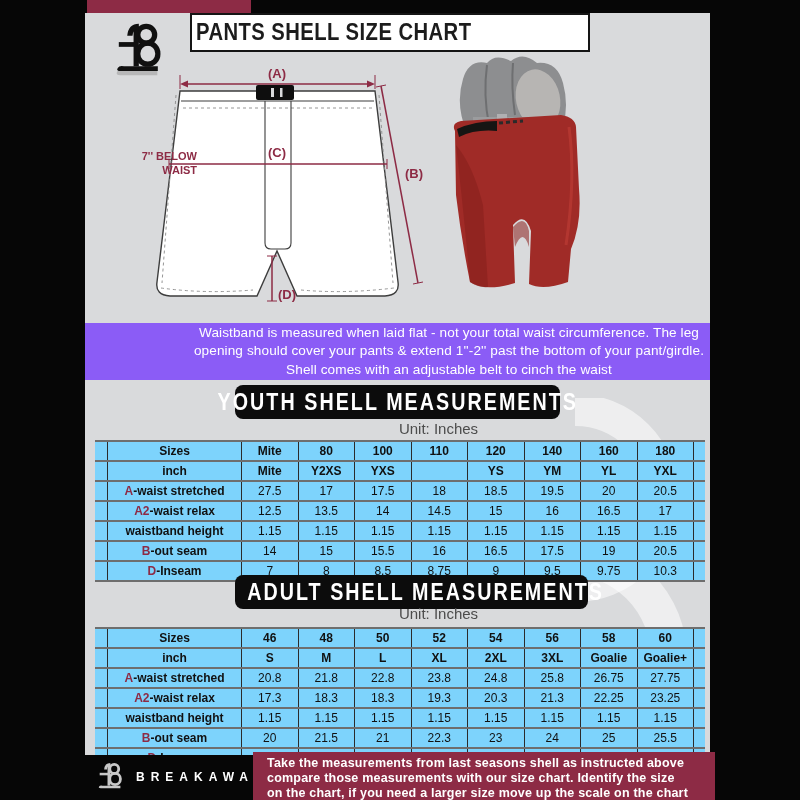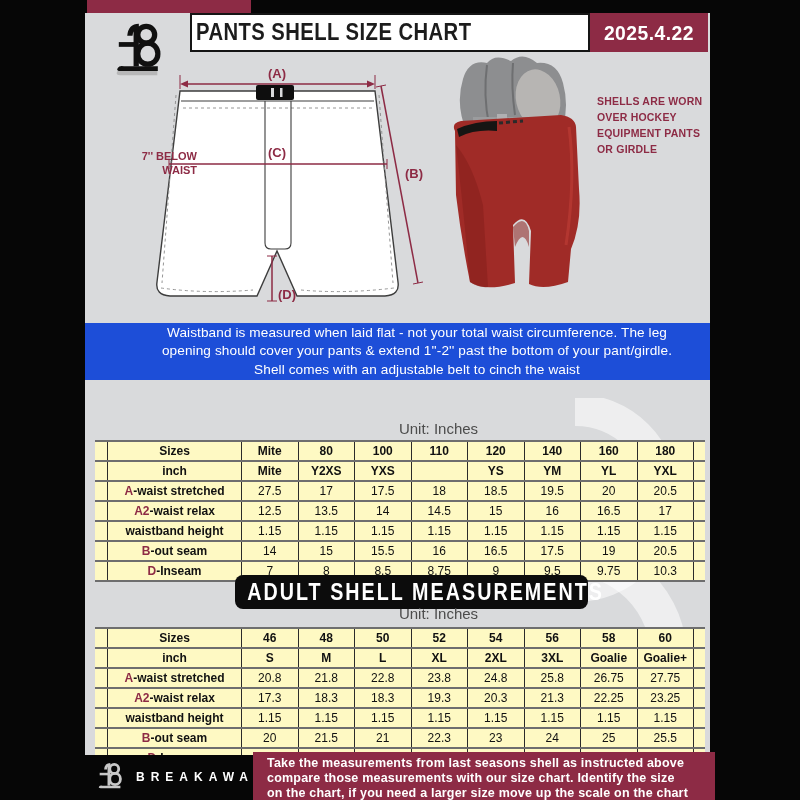--- a/index.html
+++ b/index.html
@@ -31,39 +31,39 @@
   .shorts-svg{position:absolute;left:20px;top:48px;width:330px;height:265px;}
   .pants-svg{position:absolute;left:358px;top:42px;width:152px;height:252px;}
   .shell-note{
     position:absolute;left:512px;top:80px;width:112px;
     color:#8d2b45;font-size:10.5px;font-weight:bold;line-height:16px;letter-spacing:0.2px;
   }
   .shell-note span{display:block;}
   svg text{font-family:"Liberation Sans", sans-serif;}
   
   .info-banner{
-    position:absolute;left:0;top:310px;width:664px;height:57px;background:#1d4ed8;
+    position:absolute;left:0;top:310px;width:664px;height:57px;background:#8b5cf6;
     display:flex;flex-direction:column;justify-content:center;align-items:center;
-    color:#fff;font-size:13.6px;font-weight:500;line-height:18.4px;text-align:center;letter-spacing:0.1px;
+    color:#fff;font-size:13.6px;font-weight:500;line-height:18.4px;text-align:center;letter-spacing:0.1px;padding-left:32px;
   }
   .info-banner span{display:block;white-space:nowrap;}
   
   .sec-header{
     position:absolute;left:150px;width:325px;height:34px;background:#0c0c0c;border-radius:8px;
     display:flex;align-items:center;justify-content:center;color:#fff;
   }
   .sec-header .sec-title{font-size:24px;font-weight:bold;letter-spacing:2.5px;transform:scaleX(.82);white-space:nowrap;}
   .sec-header.youth{top:372px;}
   .sec-header.adult{top:562px;padding-left:28px;}
   .unit-label{position:absolute;left:0;width:707px;text-align:center;font-size:15px;color:#4c4c4c;}
   .unit-label.youth{top:407px;}
   .unit-label.adult{top:592px;}
   
   .mtable{
-    position:absolute;left:10px;width:610px;background:#fef9c3;
+    position:absolute;left:10px;width:610px;background:#7dd3fc;
     border-top:2px solid #6e6e6e;
   }
   .mtable.youth{top:427px;}
   .mtable.adult{top:614px;}
   .trow{
     display:grid;grid-template-columns:12px 134px repeat(8,1fr) 12px;
     height:18px;line-height:18px;border-bottom:2px solid #6e6e6e;
   }
   .tcell{
     text-align:center;font-size:12px;color:#111;
@@ -104,23 +104,20 @@
     <rect x="42" y="42" width="38" height="40" rx="19" fill="none" stroke="#101010" stroke-width="10"></rect>
     <rect x="34" y="10" width="10" height="76" fill="#101010"></rect>
     <path d="M 44 15 L 44 5 Q 24 5 22 28 L 32 28 Q 33 15 44 15 Z" fill="#101010"></path>
     <rect x="6" y="40" width="36" height="9" fill="#101010"></rect>
     <path d="M 80 86 L 80 95 L 10 95 Q 0 95 4 89 Q 7 84 16 86 Z" fill="#101010"></path>
   </svg>
 
   <div class="title-box">
     <span class="title-text">PANTS SHELL SIZE CHART</span>
   </div>
-  <div class="date-badge">
-    <span class="date-text">2025.4.22</span>
-  </div>
 
   <svg class="shorts-svg" viewBox="0 0 330 265">
 
     <path d="M 75 30 L 270 30 L 293 221 Q 295 234 280 235 L 192 235 L 172 190 L 152 235 L 65 235 Q 50 234 52 221 Z" fill="#ffffff" stroke="#3d3d3d" stroke-width="1.4"></path>
 
     <path d="M 76 40 L 269 40" stroke="#3d3d3d" stroke-width="1.1" fill="none"></path>
     <path d="M 78 47 L 267 47" stroke="#8a8a8a" stroke-width="0.9" stroke-dasharray="3,3" fill="none"></path>
 
     <path d="M 71 34 L 57 222" stroke="#8a8a8a" stroke-width="0.9" stroke-dasharray="3,3" fill="none"></path>
     <path d="M 274 34 L 288 222" stroke="#8a8a8a" stroke-width="0.9" stroke-dasharray="3,3" fill="none"></path>
@@ -165,33 +162,30 @@
     <rect x="54" y="59" width="10" height="17" fill="#b0b0b2"></rect>
 
     <path d="M 12 76 Q 8 68 18 66 L 118 60 Q 132 62 133 72 L 136 134 Q 139 168 128 194 L 125 227 Q 100 236 86 229 L 88 176 Q 82 156 70 170 L 72 228 Q 42 237 27 227 Q 18 182 13 140 Z" fill="#a02b27"></path>
     <path d="M 13 90 Q 20 150 27 227 Q 35 233 45 232 L 40 150 Q 30 110 13 90 Z" fill="#871f1c" opacity="0.6"></path>
     <path d="M 86 176 Q 82 158 70 172 L 72 192 Q 80 172 86 192 Z" fill="#8a201d" opacity="0.55"></path>
     <path d="M 126 72 Q 133 124 123 190" stroke="#b83a33" stroke-width="3" fill="none" opacity="0.8"></path>
     <path d="M 14 74 Q 32 66 54 66 L 54 76 Q 32 74 16 82 Z" fill="#161513"></path>
     <path d="M 56 68 L 80 66" stroke="#2a2a2a" stroke-width="3" fill="none" stroke-dasharray="4,3"></path>
   </svg>
 
-  <div class="shell-note">
-    <span>SHELLS ARE WORN</span>
-    <span>OVER HOCKEY</span>
-    <span>EQUIPMENT PANTS</span>
-    <span>OR GIRDLE</span>
-  </div>
 
   <div class="info-banner">
     <span>Waistband is measured when laid flat - not your total waist circumference. The leg</span>
     <span>opening should cover your pants &amp; extend 1''-2'' past the bottom of your pant/girdle.</span>
     <span>Shell comes with an adjustable belt to cinch the waist</span>
   </div>
 
+  <div class="sec-header youth">
+    <span class="sec-title">YOUTH SHELL MEASUREMENTS</span>
+  </div>
   <div class="unit-label youth">Unit: Inches</div>
   <div class="mtable youth">
       <div class="trow thead">
         <div class="tsp l"></div>
         <div class="tcell tlabel">Sizes</div>
         <div class="tcell">Mite</div>
         <div class="tcell">80</div>
         <div class="tcell">100</div>
         <div class="tcell">110</div>
         <div class="tcell">120</div>

